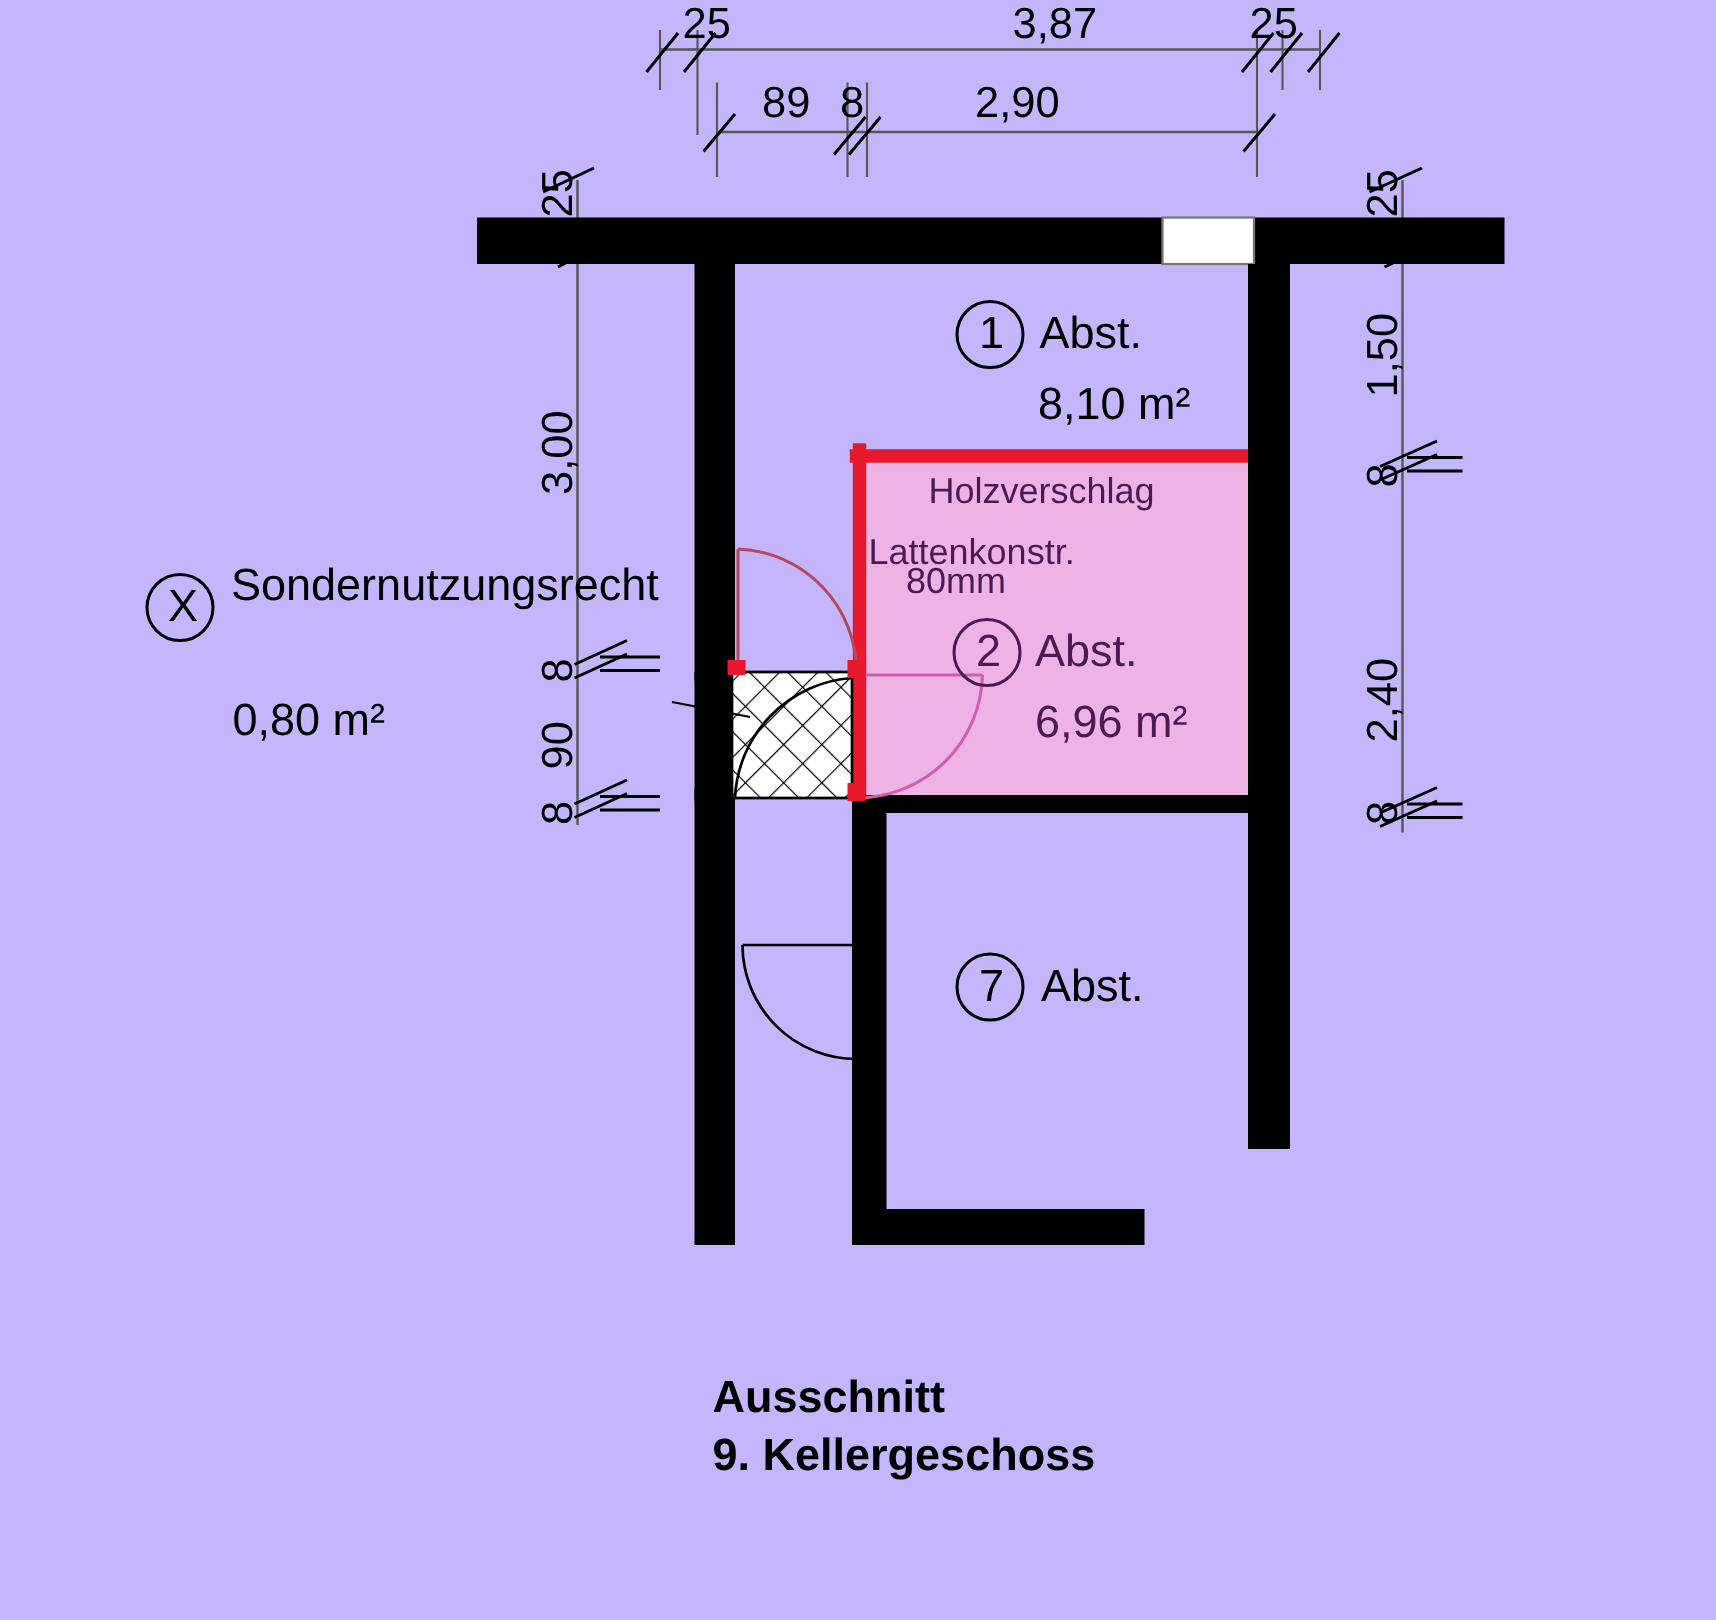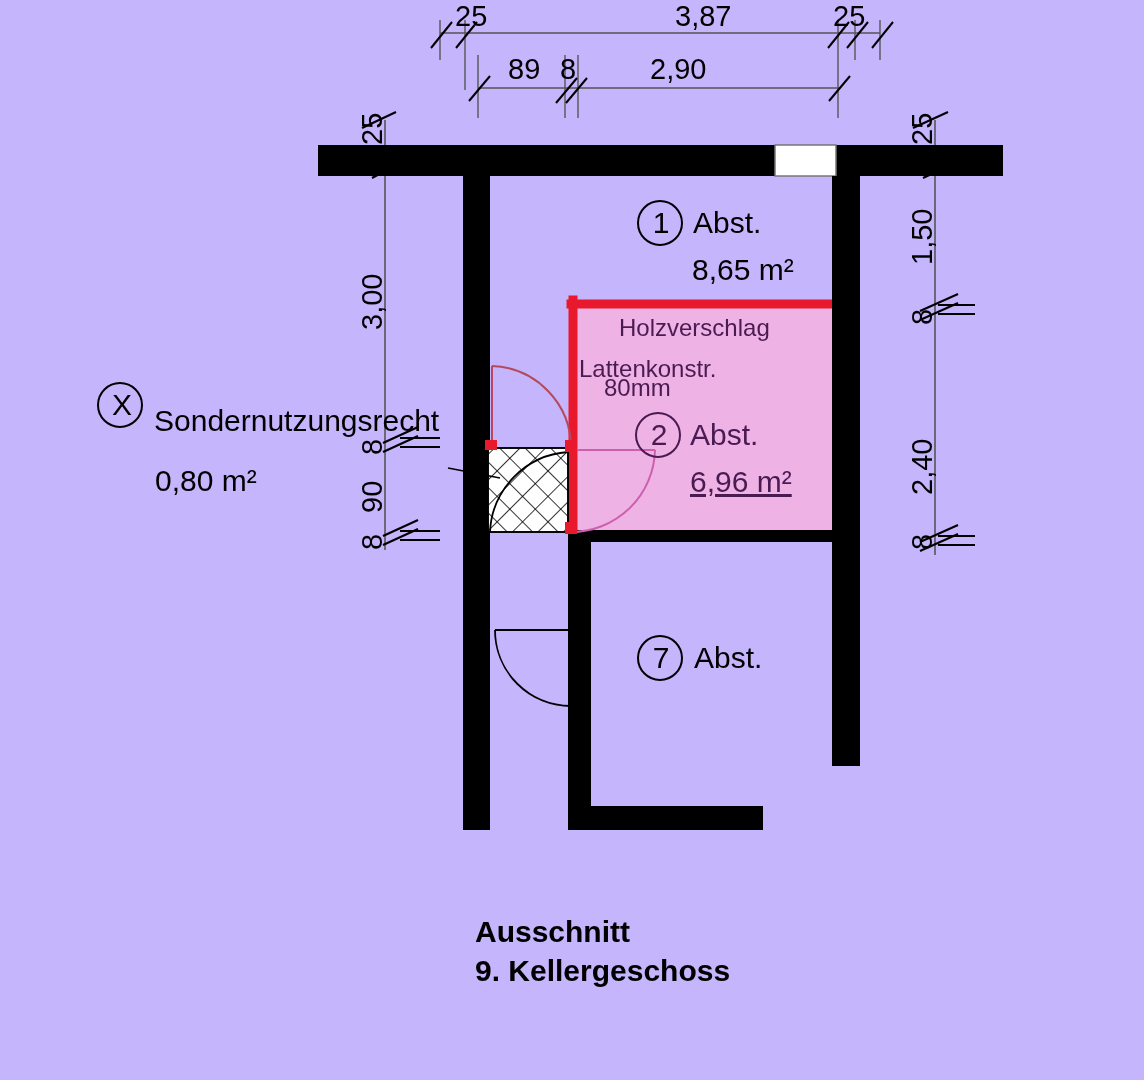--- a/index.html
+++ b/index.html
@@ -218,34 +218,34 @@
   <div class="txt dim-label dim-v" style="left:358px; top:513px;">90</div>
   <div class="txt dim-label dim-v" style="left:358px; top:550px;">8</div>
 
   <div class="txt dim-label dim-v" style="left:908px; top:145px;">25</div>
   <div class="txt dim-label dim-v" style="left:908px; top:265px;">1,50</div>
   <div class="txt dim-label dim-v" style="left:908px; top:325px;">8</div>
   <div class="txt dim-label dim-v" style="left:908px; top:495px;">2,40</div>
   <div class="txt dim-label dim-v" style="left:908px; top:550px;">8</div>
 
   <div class="txt legend-text" style="left:110px; top:390px; width:24px; text-align:center;">X</div>
-  <div class="txt legend-text" style="left:154px; top:406px;text-align:right;">Sondernutzungsrecht</div>
+  <div class="txt legend-text" style="left:154px; top:376px;text-align:right;">Sondernutzungsrecht</div>
   <div class="txt legend-text" style="left:155px; top:438px;margin-top:28px;">0,80 m²</div>
 
   <div class="txt room-label" style="left:650px; top:208px; width:22px; text-align:center;">1</div>
   <div class="txt room-label" style="left:693px; top:208px;">Abst.</div>
-  <div class="txt room-area" style="left:692px; top:255px;">8,65 m²</div>
+  <div class="txt room-area" style="left:692px; top:255px;">8,10 m²</div>
 
   <div class="txt annot" style="left:579px; top:313px;margin-left:40px;">Holzverschlag</div>
   <div class="txt annot" style="left:579px; top:354px;">Lattenkonstr.</div>
   <div class="txt annot" style="left:604px; top:373px;">80mm</div>
 
   <div class="txt room-label purple" style="left:648px; top:420px; width:22px; text-align:center;">2</div>
   <div class="txt room-label purple" style="left:690px; top:420px;">Abst.</div>
-  <div class="txt room-area purple" style="left:690px; top:467px;text-decoration:underline;">6,96 m²</div>
+  <div class="txt room-area purple" style="left:690px; top:467px;">6,96 m²</div>
 
   <div class="txt room-label" style="left:650px; top:643px; width:22px; text-align:center;">7</div>
   <div class="txt room-label" style="left:694px; top:643px;">Abst.</div>
 
   <div class="txt title-text" style="left:475px; top:912px;text-align:center;">Ausschnitt</div>
   <div class="txt title-text" style="left:475px; top:951px;">9. Kellergeschoss</div>
 
 </div>
 
 </body></html>

